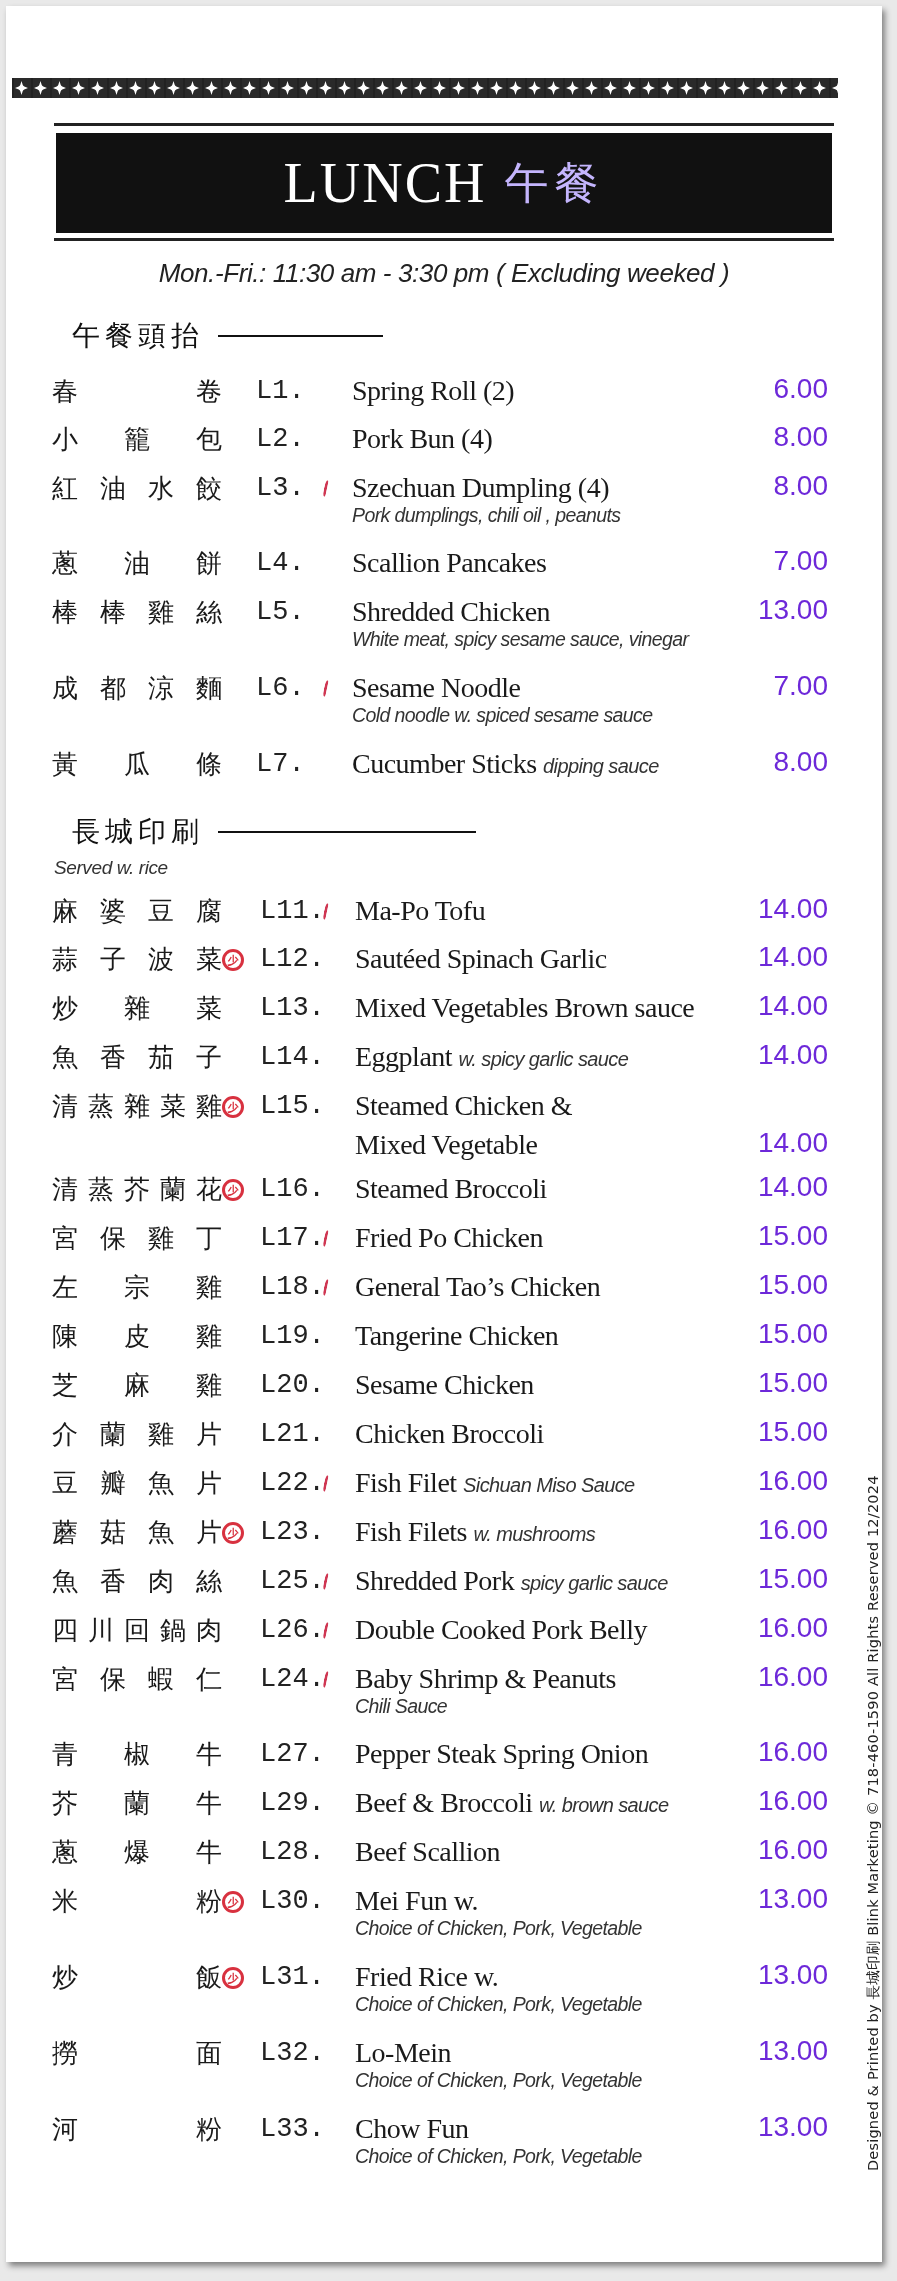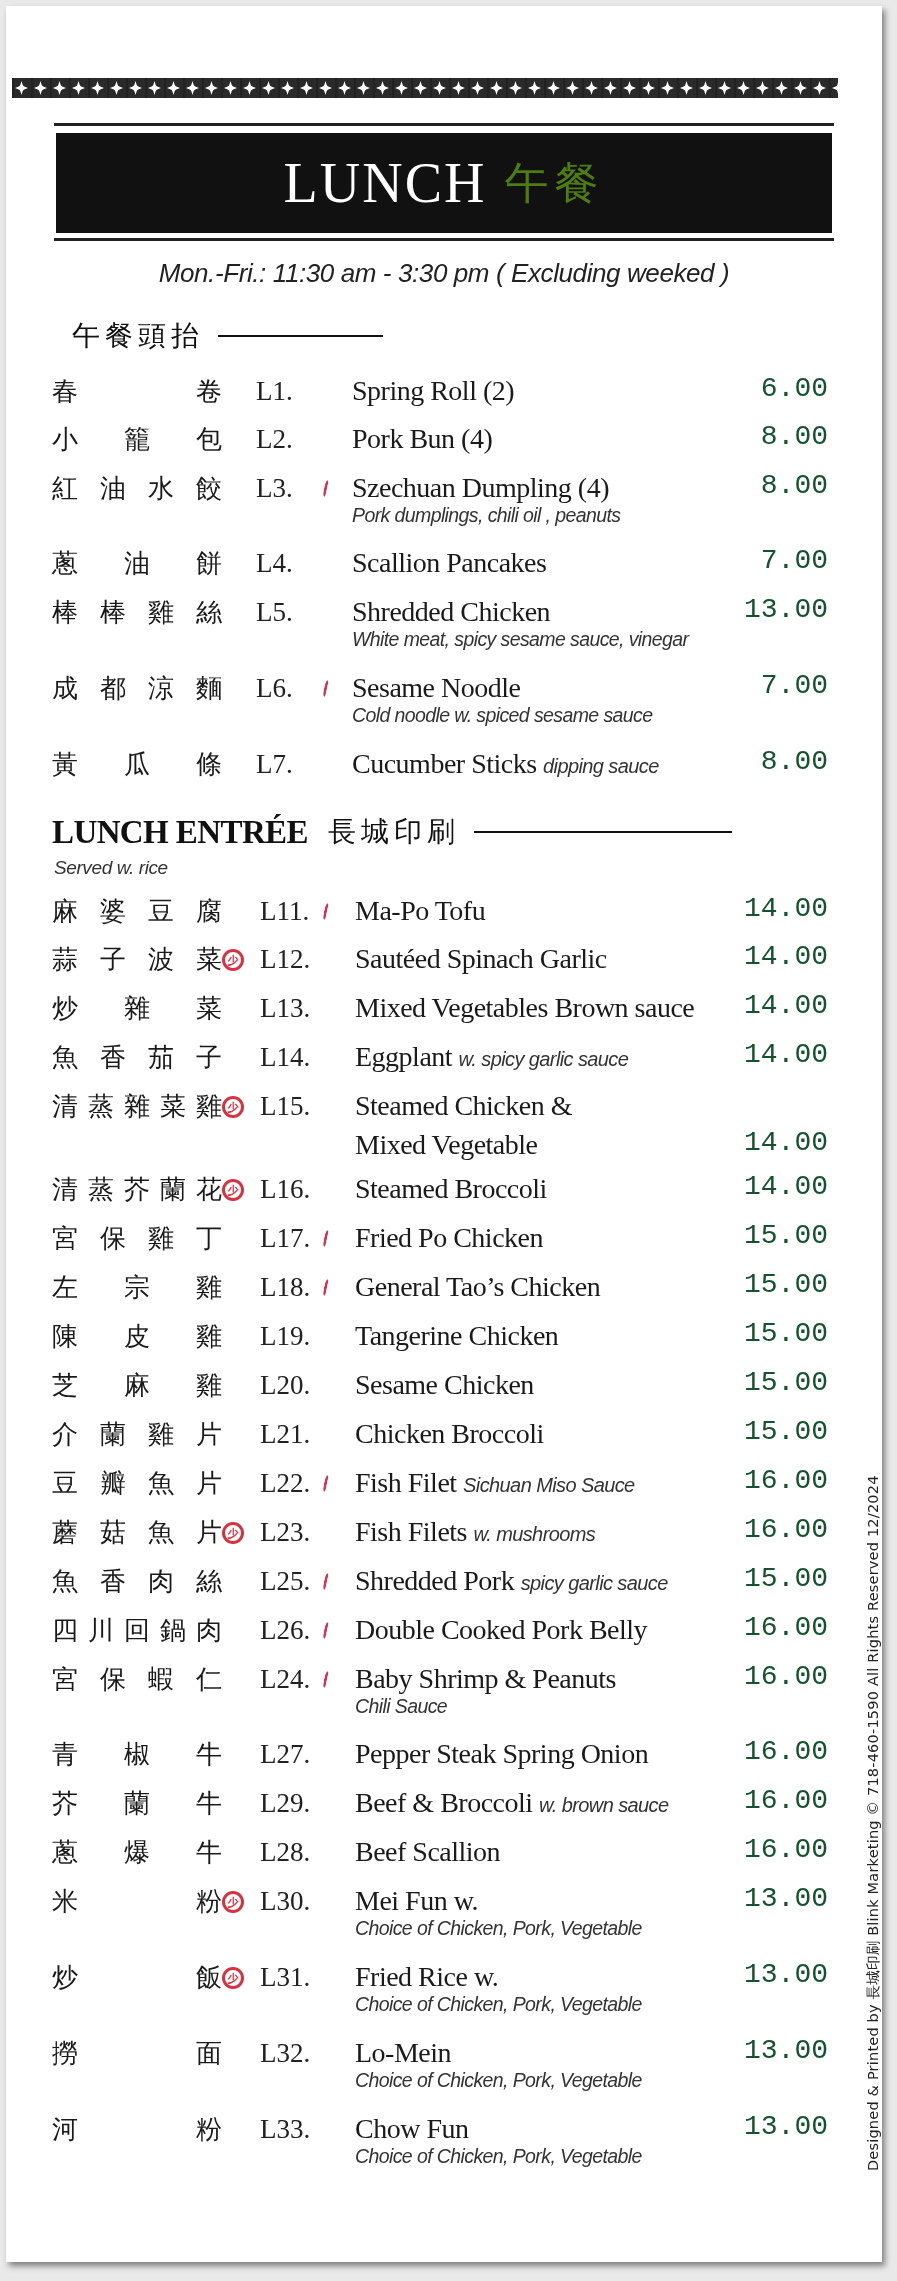--- a/index.html
+++ b/index.html
@@ -33,21 +33,21 @@
   }
   .border-pattern .tile::after {
     content:""; position:absolute; left:7px; top:7px; width:5px; height:6px; background:#fff; border-radius:50%;
   }
   .rule { position:absolute; left:48px; width:780px; height:3px; background:#222; }
   .title-box {
     position:absolute; left:50px; top:127px; width:776px; height:100px; background:#111;
     display:flex; align-items:center; justify-content:center; gap:18px;
   }
   .title-box .en { color:#fff; font-family:"Liberation Serif", serif; font-size:56px; letter-spacing:2px; }
-  .title-box .zh { color:#4d7c0f; font-family:"DejaVu Sans", sans-serif; font-size:44px; letter-spacing:6px; }
+  .title-box .zh { color:#c4b5fd; font-family:"DejaVu Sans", sans-serif; font-size:44px; letter-spacing:6px; }
   .hours {
     position:absolute; left:0; width:876px; top:252px; text-align:center;
     font-family:"Liberation Sans", sans-serif; font-style:italic; font-size:26px; color:#222;
     letter-spacing:-0.4px;
   }
   .section-head {
     position:absolute; left:46px; height:40px; display:flex; align-items:center; white-space:nowrap;
   }
   .section-head .en { font-family:"Liberation Serif", serif; font-weight:bold; font-size:33px; letter-spacing:-0.6px; color:#111; }
   .section-head .zh { font-family:"DejaVu Sans", sans-serif; font-size:28px; letter-spacing:5px; margin-left:20px; color:#111; }
@@ -61,21 +61,21 @@
     position:absolute; left:46px; top:0; width:170px; display:flex; justify-content:space-between;
     font-family:"DejaVu Sans", sans-serif; font-size:26px; color:#1a1a1a; line-height:34px;
   }
   .item .badge {
     position:absolute; left:216px; top:7px; width:22px; height:22px; border-radius:50%;
     border:3px solid #d8313f; box-sizing:border-box; color:#d8313f;
     font-family:"DejaVu Sans", sans-serif; font-size:11px; font-weight:bold;
     display:flex; align-items:center; justify-content:center; line-height:1;
   }
   .item .code {
-    position:absolute; left:250px; top:0; font-family:Liberation Serif, serif; font-size:27px;
+    position:absolute; left:250px; top:0; font-family:Liberation Mono, monospace; font-size:27px;
     line-height:34px; color:#222;
   }
   .item .spicy {
     position:absolute; left:318px; top:9px; width:4px; height:17px; border-radius:50%;
     border-left:3px solid #cf3652; border-top:0; box-sizing:border-box; transform:rotate(12deg);
   }
   .item .name {
     position:absolute; left:346px; top:0; font-family:"Liberation Serif", serif; font-size:28px;
     line-height:34px; color:#1a1a1a; letter-spacing:-0.5px; white-space:nowrap;
   }
@@ -84,22 +84,22 @@
   }
   .item .desc {
     position:absolute; left:346px; top:33px; font-family:"Liberation Sans", sans-serif; font-style:italic;
     font-size:19.5px; color:#333; letter-spacing:-0.6px; white-space:nowrap;
   }
   .item .name2 {
     position:absolute; left:346px; top:39px; font-family:"Liberation Serif", serif; font-size:28px;
     line-height:34px; color:#1a1a1a; letter-spacing:-0.5px; white-space:nowrap;
   }
   .item .price {
-    position:absolute; right:54px; top:-2px; font-family:Liberation Mono, monospace; font-size:28px;
-    line-height:34px; color:#14532d;
+    position:absolute; right:54px; top:-2px; font-family:Liberation Sans, sans-serif; font-size:28px;
+    line-height:34px; color:#6d28d9;
   }
   .entree .code { left:254px; }
   .entree .name, .entree .desc, .entree .name2 { left:349px; }
   .credit {
     position:absolute; left:858px; top:2165px; transform-origin:0 0; transform:rotate(-90deg);
     font-family:"DejaVu Sans", sans-serif; font-size:14.5px; color:#222; white-space:nowrap; letter-spacing:0.2px;
   }
 </style>
 </head>
 <body>
@@ -241,21 +241,20 @@
           <span>瓜</span>
           <span>條</span>
         </div>
         <span class="code">L7.</span>
         <span class="name"><span>Cucumber Sticks</span> <span class="inline-desc">dipping sauce</span></span>
         <span class="price">8.00</span>
       </div>
     </div>
 
   <div class="section-head" style="top:806px">
-    <span class="en">LUNCH ENTRÉE</span>
     <span class="zh">長城印刷</span>
     <span class="line" style="width:258px"></span>
   </div>
   <div class="section-note" style="top:851px">Served w. rice</div>
 
   <div id="entree-list">
       <div class="item entree" style="top: 888px;">
         <div class="zh">
           <span>麻</span>
           <span>婆</span>

